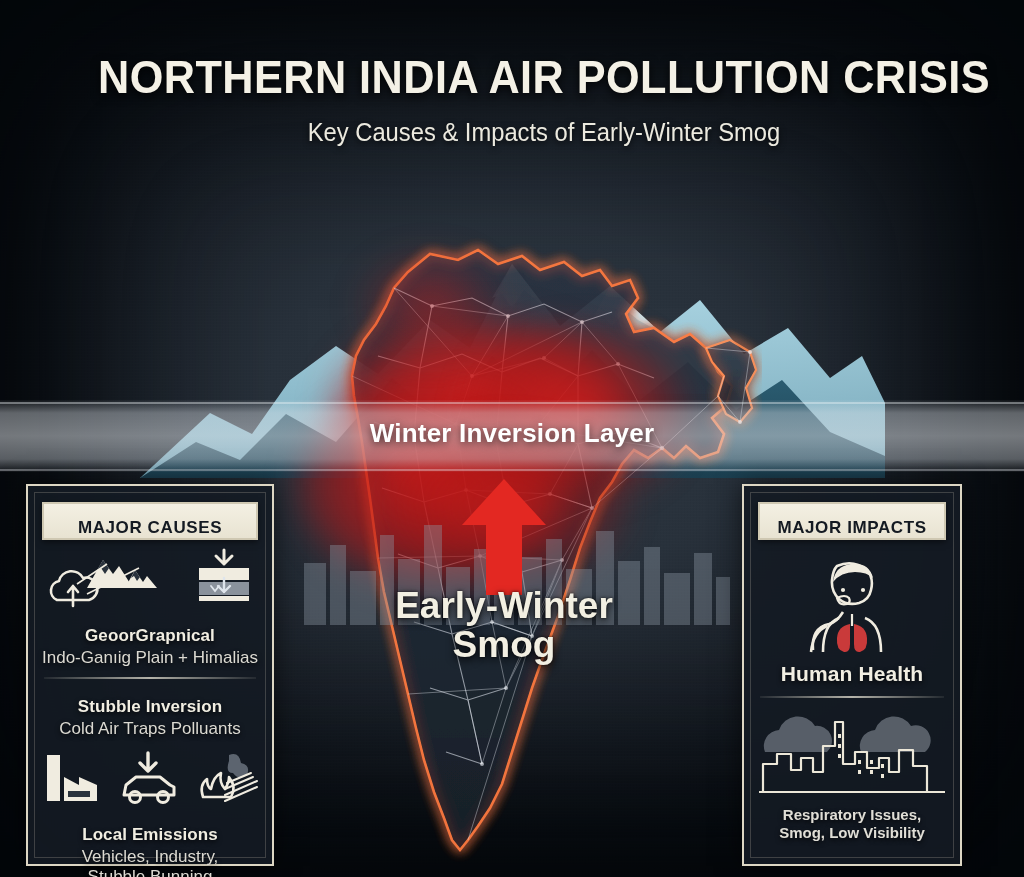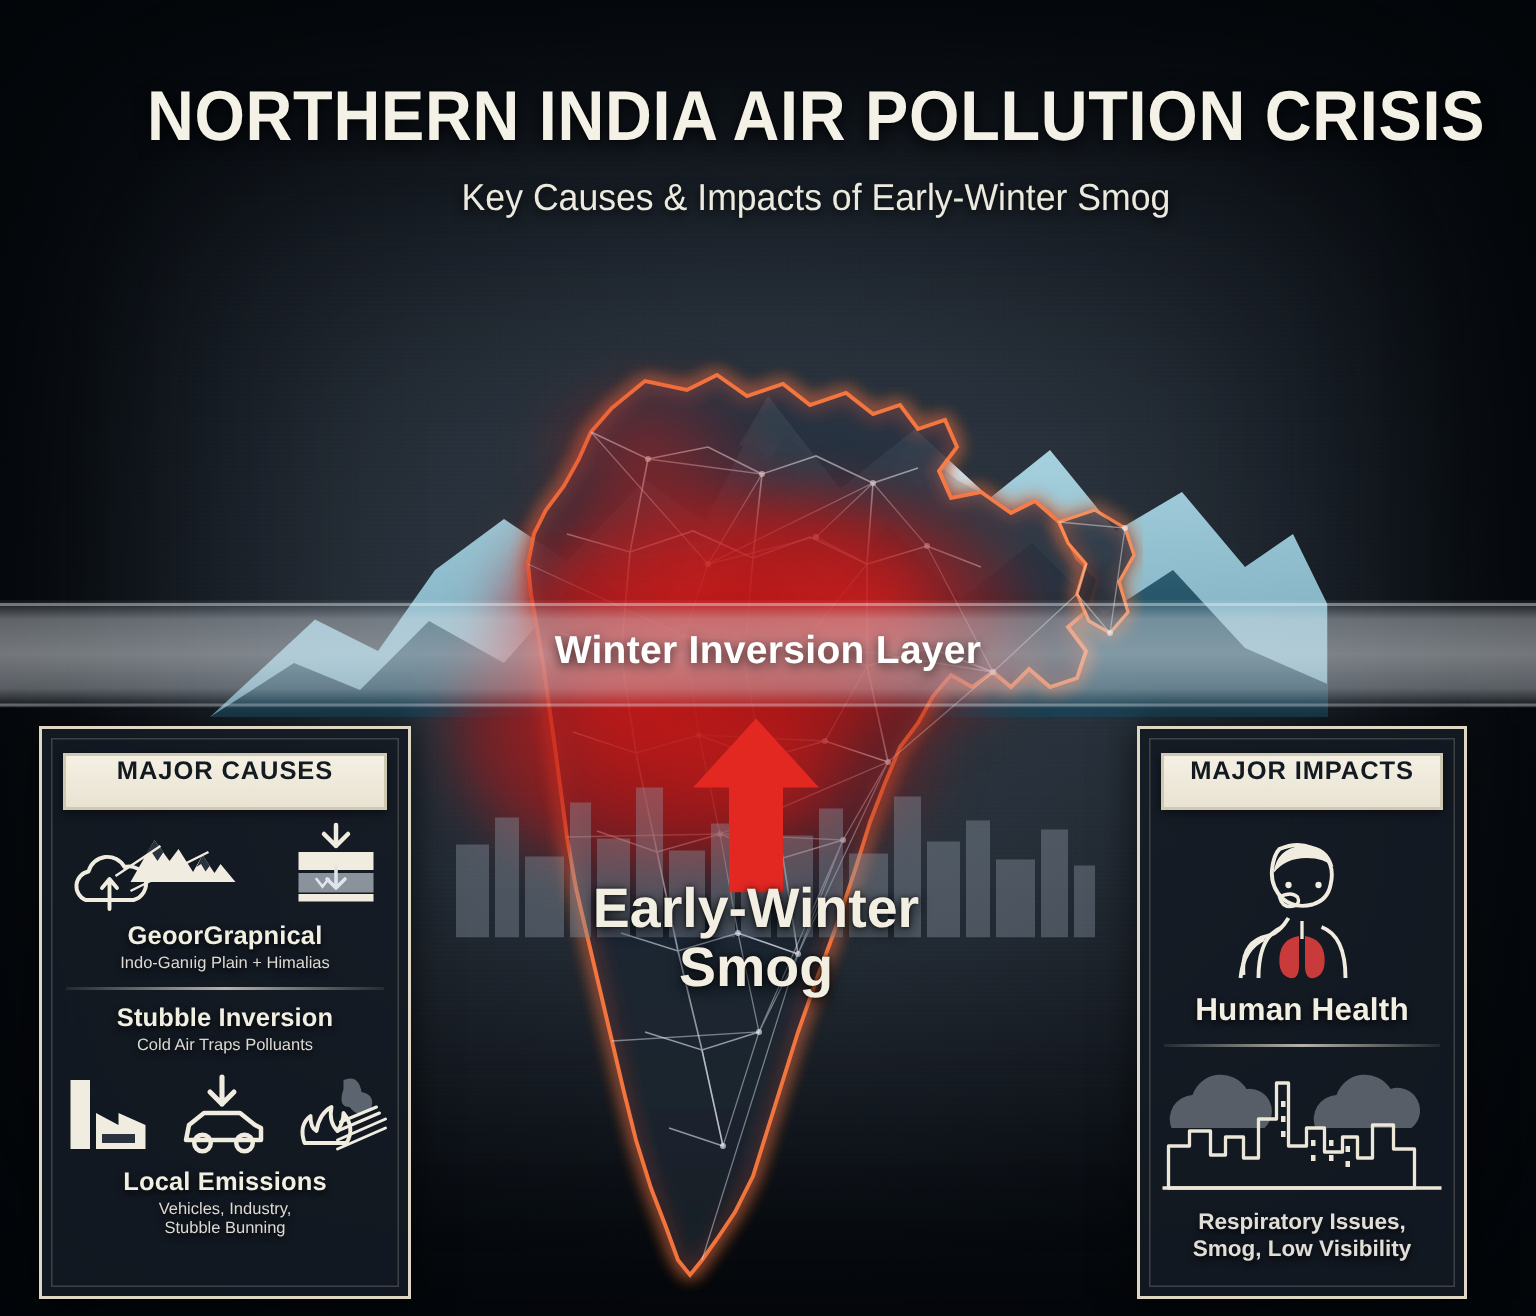--- a/index.html
+++ b/index.html
@@ -55,36 +55,36 @@
   
   .arrow{position:absolute;left:460px;top:477px;width:88px;height:118px;z-index:15;}
   .spike{position:absolute;left:304px;top:586px;width:400px;text-align:center;z-index:16;
     font-size:37px;font-weight:700;line-height:1.06;color:#f2efe2;
     text-shadow:0 3px 9px rgba(0,0,0,.9),0 0 3px rgba(0,0,0,.7);}
 
   
   .panel{position:absolute;z-index:20;border:2px solid #ddd7c4;
     background:rgba(20,27,36,.90);box-shadow:0 0 24px rgba(0,0,0,.6);}
   .panel-left{left:26px;top:484px;width:244px;height:378px;}
-  .panel-right{left:758px;top:484px;width:216px;height:378px;}
+  .panel-right{left:742px;top:484px;width:216px;height:378px;}
   .panel-inner{position:absolute;inset:6px;border:1px solid rgba(221,215,196,.22);}
 
   .phead{position:absolute;left:14px;right:14px;top:16px;height:34px;
     background:linear-gradient(180deg,#f4f0e3 0%,#e8e3d2 100%);
-    border:2px solid #cfc8b2;display:flex;align-items:flex-start;justify-content:center;
+    border:2px solid #cfc8b2;display:flex;align-items:flex-end;justify-content:center;
     box-shadow:0 2px 6px rgba(0,0,0,.5);}
   .phead span{font-size:17px;font-weight:700;color:#141a22;letter-spacing:.6px;}
 
   .pbody{position:absolute;left:10px;right:10px;top:62px;bottom:10px;}
 
   .iconrow{display:flex;align-items:flex-end;justify-content:center;gap:10px;}
   .blk{text-align:center;}
-  .bt{font-size:17px;font-weight:700;color:#f1eee2;margin-top:6px;
+  .bt{font-size:17px;font-weight:700;color:#f1eee2;margin-top:18px;
       text-shadow:0 2px 5px rgba(0,0,0,.8);letter-spacing:.1px;}
-  .bs{font-size:11px;font-weight:400;color:#dcdad2;line-height:1.18;margin-top:2px;
+  .bs{font-size:17px;font-weight:400;color:#dcdad2;line-height:1.18;margin-top:2px;
       text-shadow:0 2px 5px rgba(0,0,0,.8);}
   .hr{height:2px;margin:9px 6px;background:linear-gradient(90deg,rgba(230,226,210,.08),rgba(235,231,216,.75),rgba(230,226,210,.08));}
 
   .bt-r{font-size:21px;}
   .bs-r{font-size:15px;color:#e0ded6;}
 
   .ico{display:block;margin:0 auto;}
 </style>
 </head>
 <body>

